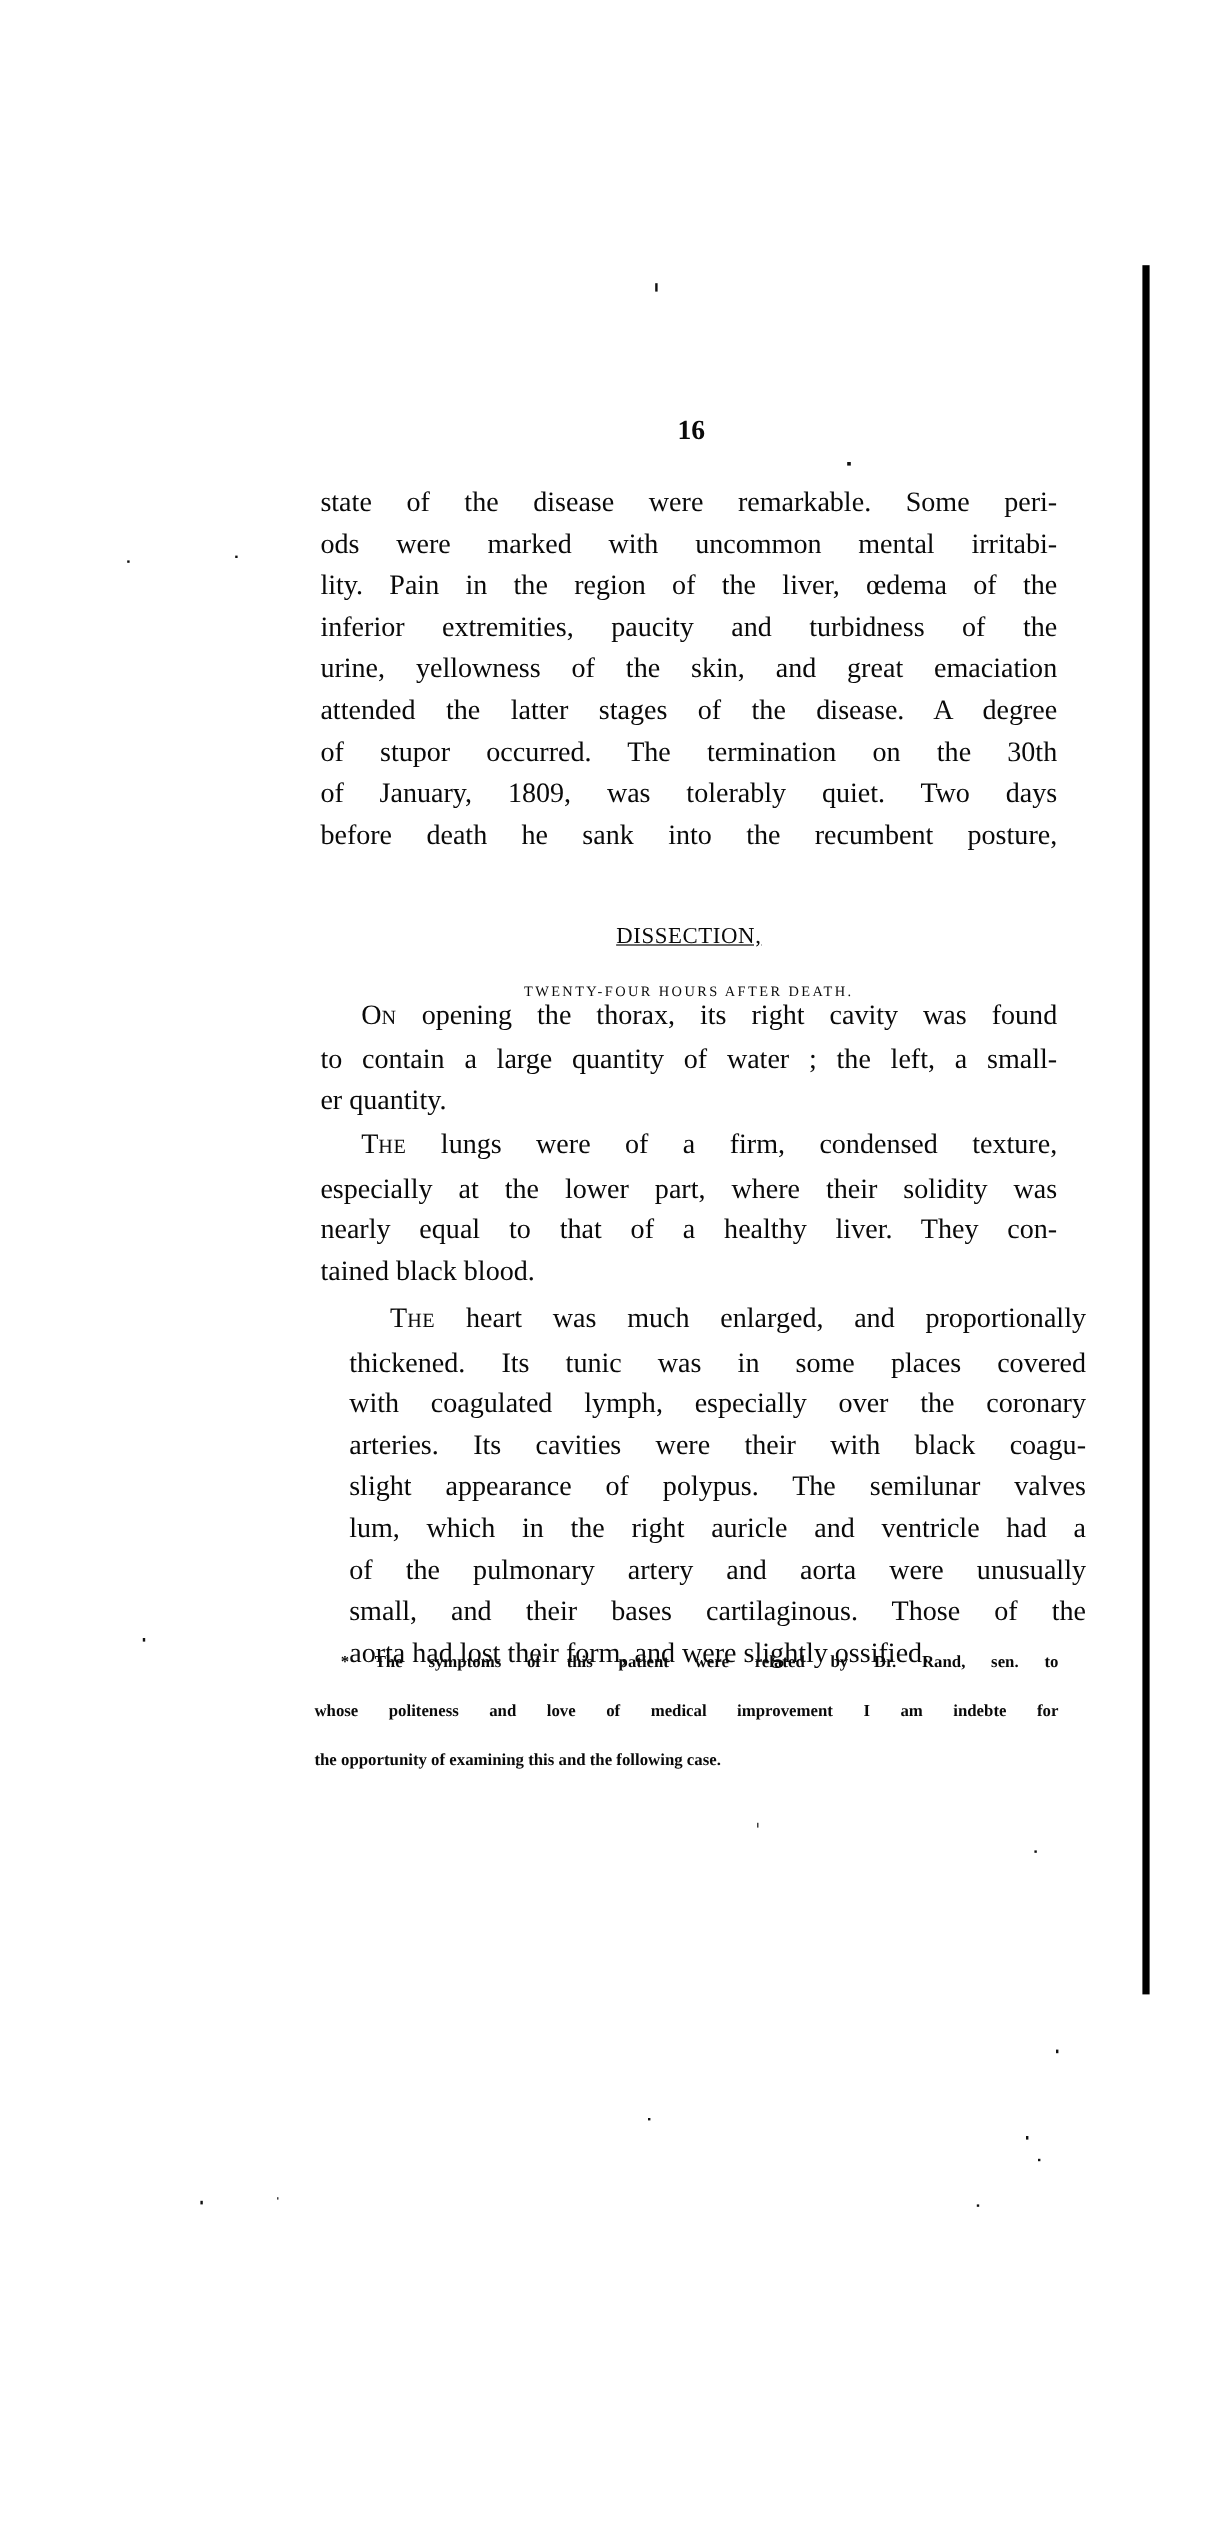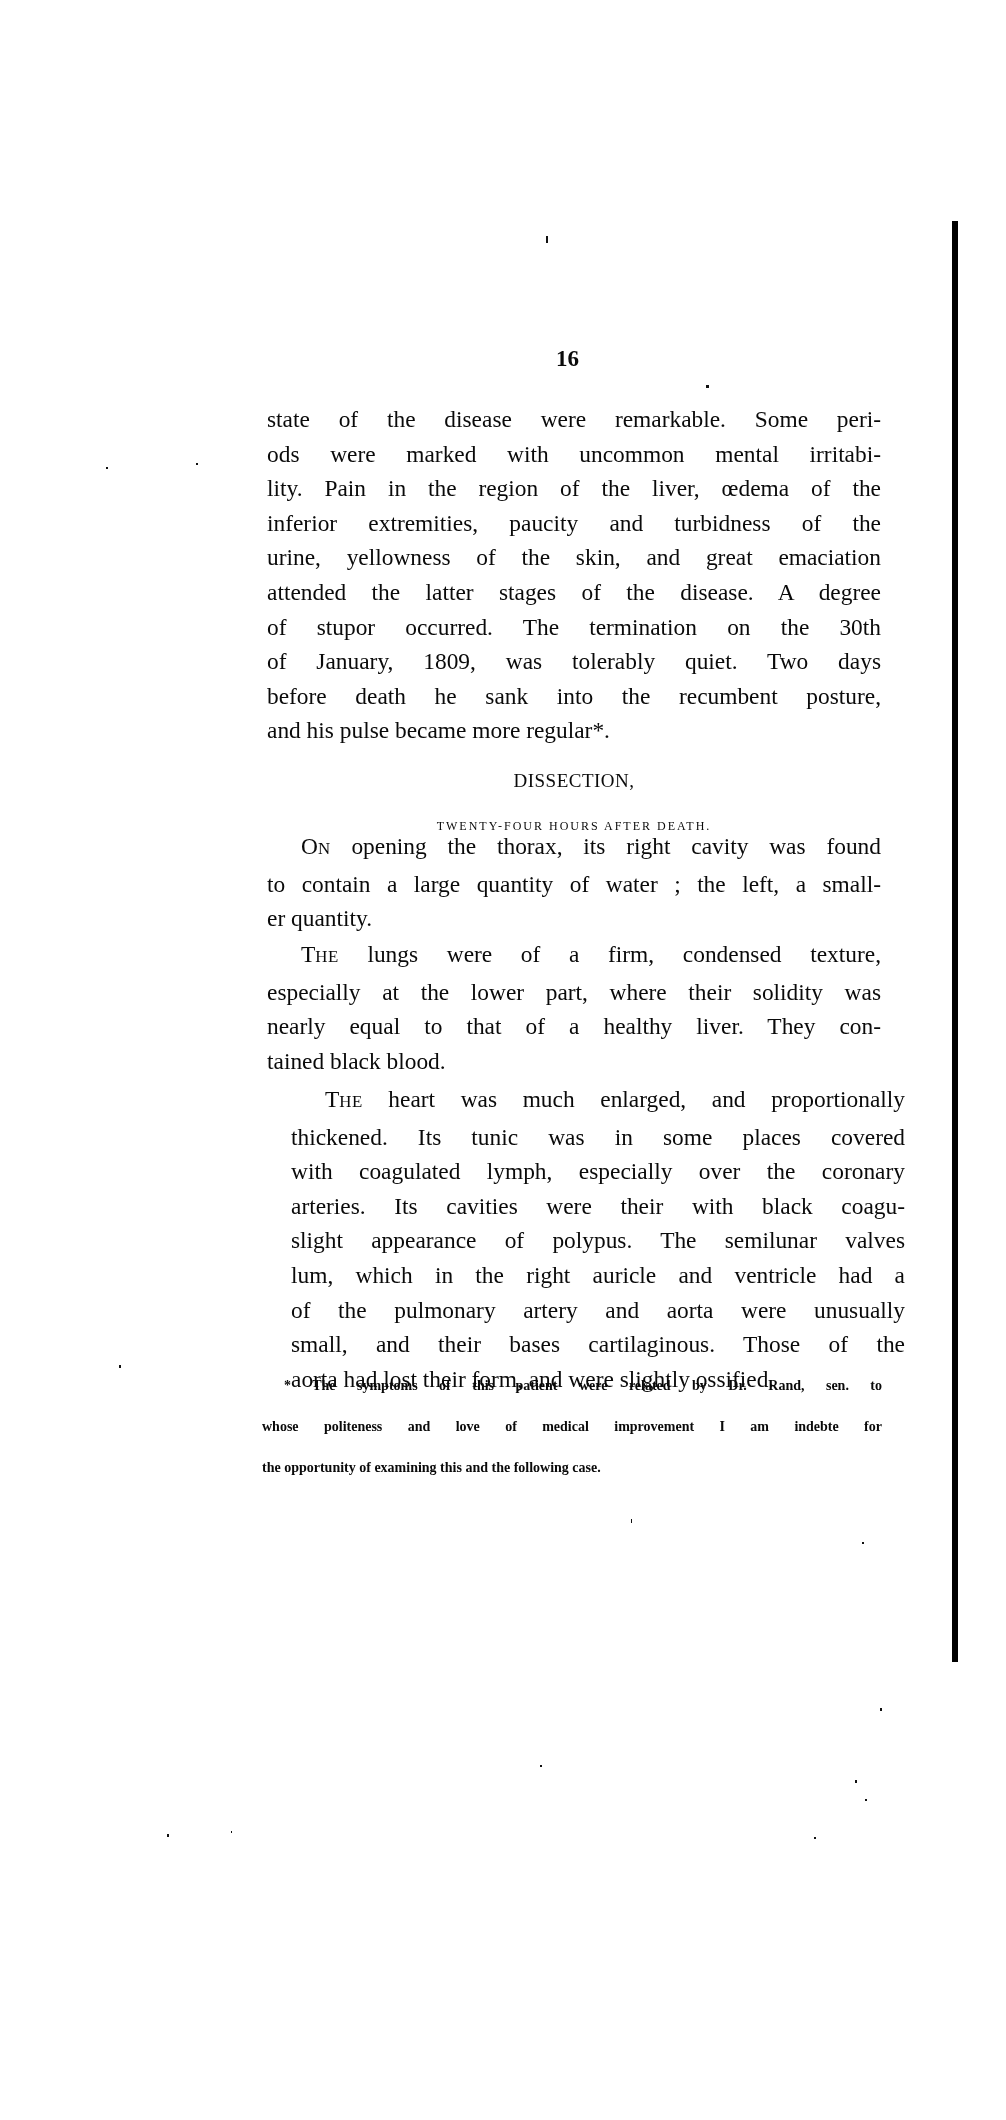--- a/index.html
+++ b/index.html
@@ -1,26 +1,26 @@
 <!DOCTYPE html>
 <html><head>
 <meta charset="utf-8">
 <style>
   html, body { margin: 0; padding: 0; background: #ffffff; }
   body { width: 1006px; height: 2120px; position: relative; overflow: hidden;
          font-family: "Liberation Serif", "DejaVu Serif", serif; color: #0a0a0a; }
-  .page-number { position: absolute; left: 556px; top: 346px; width: 40px; text-align: left;
+  .page-number { position: absolute; left: 556px; top: 346px; width: 40px; text-align: center;
                  font-size: 23px; font-weight: bold; }
   .scan-mark { position: absolute; background: #111; }
   .body-text { position: absolute; left: 267px; width: 614px; font-size: 23.4px; line-height: 34.6px; font-family: Liberation Serif, serif; }
   .line { display: block; text-align: justify; text-align-last: justify; white-space: nowrap; }
   .line.last { text-align-last: left; }
   .sc { font-size: 0.72em; letter-spacing: 0.5px; }
   .heading { position: absolute; left: 267px; width: 614px; text-align: center; }
-  .h-main { top: 770px; font-size: 19px; font-weight: normal; letter-spacing: 0.5px; }
+  .h-main { top: 770px; font-size: 19px; font-weight: normal; letter-spacing: 0.5px; text-decoration: underline; }
   .h-sub { top: 819px; font-size: 12px; font-weight: normal; letter-spacing: 2px; }
   .footnote { position: absolute; left: 262px; width: 620px; top: 1357px; font-size: 14px;
               line-height: 25px; font-weight: bold; }
   .footnote .line { text-align-last: justify; margin-top: 16px; }
   .footnote .line.last { text-align-last: left; }
   .rule-bar { position: absolute; left: 952px; top: 221px; width: 6px; height: 1441px; background: #000; }
 </style>
 </head>
 <body>
 
@@ -33,21 +33,20 @@
 <div class="body-text" style="top:402px;">
   <span class="line">state of the disease were remarkable.  Some peri-</span>
   <span class="line">ods were marked with uncommon mental irritabi-</span>
   <span class="line">lity.  Pain in the region of the liver, œdema of the</span>
   <span class="line">inferior extremities, paucity and turbidness of the</span>
   <span class="line">urine, yellowness of the skin, and great emaciation</span>
   <span class="line">attended the latter stages of the disease.  A degree</span>
   <span class="line">of stupor occurred.  The termination on the 30th</span>
   <span class="line">of January, 1809, was tolerably quiet.  Two days</span>
   <span class="line">before death he sank into the recumbent posture,</span>
-  <span class="line last">and his pulse became more regular*.</span>
 </div>
 
 <div class="heading h-main">DISSECTION,</div>
 <div class="heading h-sub">TWENTY-FOUR HOURS AFTER DEATH.</div>
 
 <div class="body-text" style="top:829px;">
   <span class="line" style="padding-left:34px;"><span>O</span><span class="sc">N</span><span> opening the thorax, its right cavity was found</span></span>
   <span class="line">to contain a large quantity of water ; the left, a small-</span>
   <span class="line last">er quantity.</span>
 </div>

